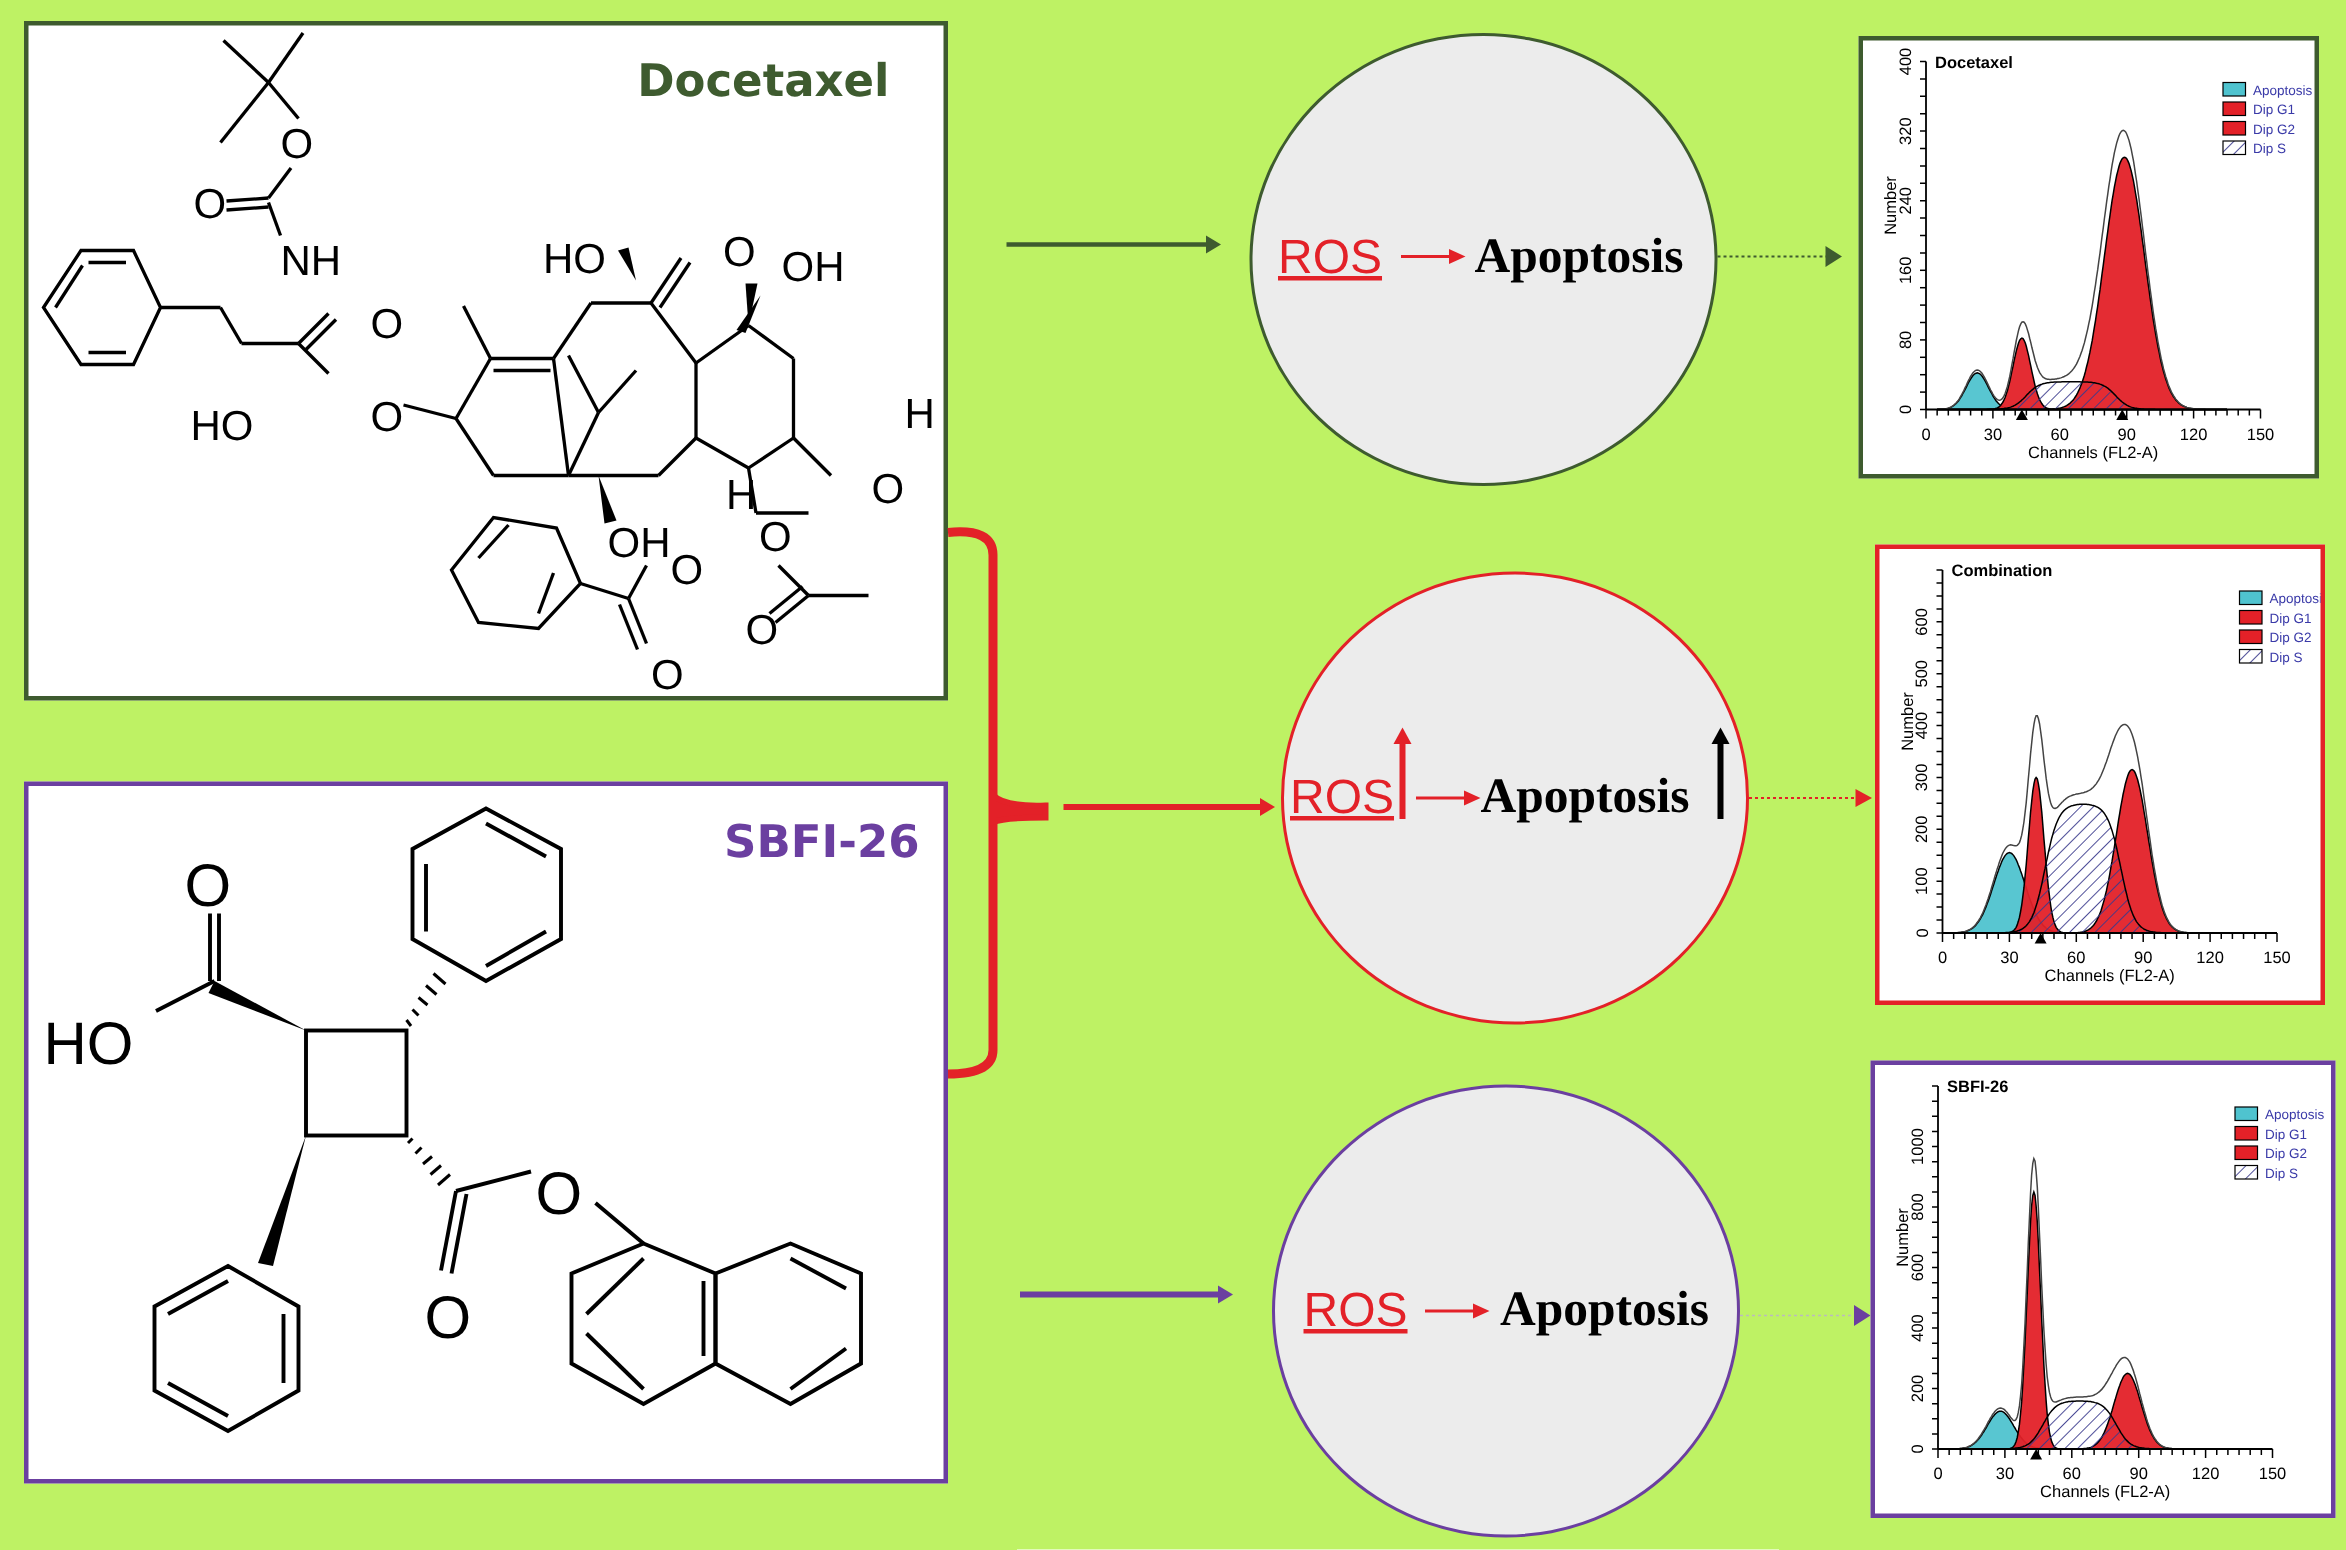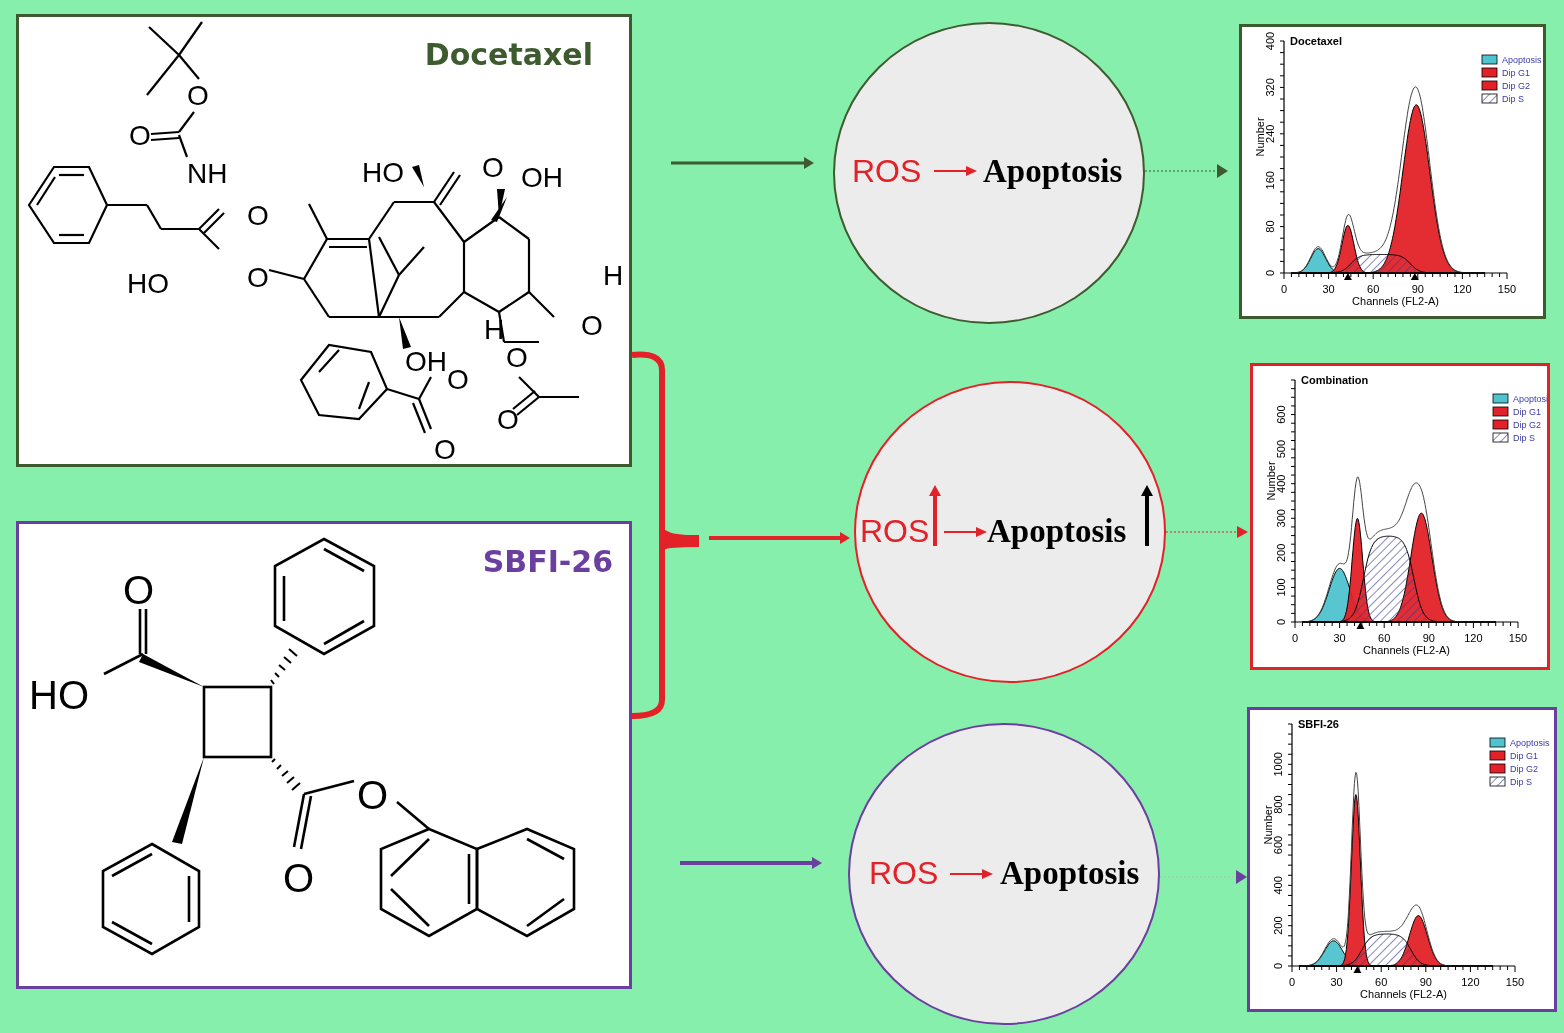--- a/index.html
+++ b/index.html
@@ -1,29 +1,29 @@
 <!DOCTYPE html>
 <html><head>
 <meta charset="utf-8">
 <style>
   html,body{margin:0;padding:0;background:#fff;}
-  #canvas{position:relative;width:1564px;height:1033px;overflow:hidden;background:#86efac;font-family:"Liberation Sans",sans-serif;}
+  #canvas{position:relative;width:1564px;height:1033px;overflow:hidden;background:#bef264;font-family:"Liberation Sans",sans-serif;}
   .abs{position:absolute;}
   .struct-box{position:absolute;box-sizing:border-box;background:#fff;}
   .box-doc{left:16px;top:14px;width:616px;height:453px;border:3px solid #3e5b2f;}
   .box-sbfi{left:16px;top:521px;width:616px;height:468px;border:3px solid #6b3fa0;}
   .drug-label{position:absolute;font-family:"DejaVu Sans",sans-serif;font-weight:bold;font-size:30px;}
   .lbl-doc{right:36px;top:20px;color:#3e5b2f;}
   .lbl-sbfi{right:16px;top:20px;color:#6b3fa0;}
   svg.mol{position:absolute;left:0;top:0;}
   .circle{position:absolute;border-radius:50%;background:#ececec;box-sizing:border-box;}
   .c1{left:833px;top:22px;width:312px;height:302px;border:2px solid #3e5b2f;}
   .c2{left:854px;top:381px;width:312px;height:302px;border:2px solid #e32128;}
   .c3{left:848px;top:723px;width:312px;height:302px;border:2px solid #6b3fa0;}
-  .ros{position:absolute;color:#e32128;font-family:"Liberation Sans",sans-serif;font-size:32px;}
+  .ros{position:absolute;color:#e32128;font-family:"Liberation Sans",sans-serif;font-size:32px;text-decoration:underline;}
   .apop{position:absolute;color:#000;font-family:"Liberation Serif",serif;font-weight:bold;font-size:33px;}
   .chart-frame{position:absolute;box-sizing:border-box;background:#fff;}
   .cf1{left:1239px;top:24px;width:307px;height:295px;border:3px solid #3e5b2f;}
   .cf2{left:1250px;top:363px;width:300px;height:307px;border:3px solid #e32128;}
   .cf3{left:1247px;top:707px;width:310px;height:305px;border:3px solid #6b3fa0;}
   svg.chart{position:absolute;left:0;top:0;}
   svg.chart text{font-family:"Liberation Sans",sans-serif;}
 </style>
 </head>
 <body>

